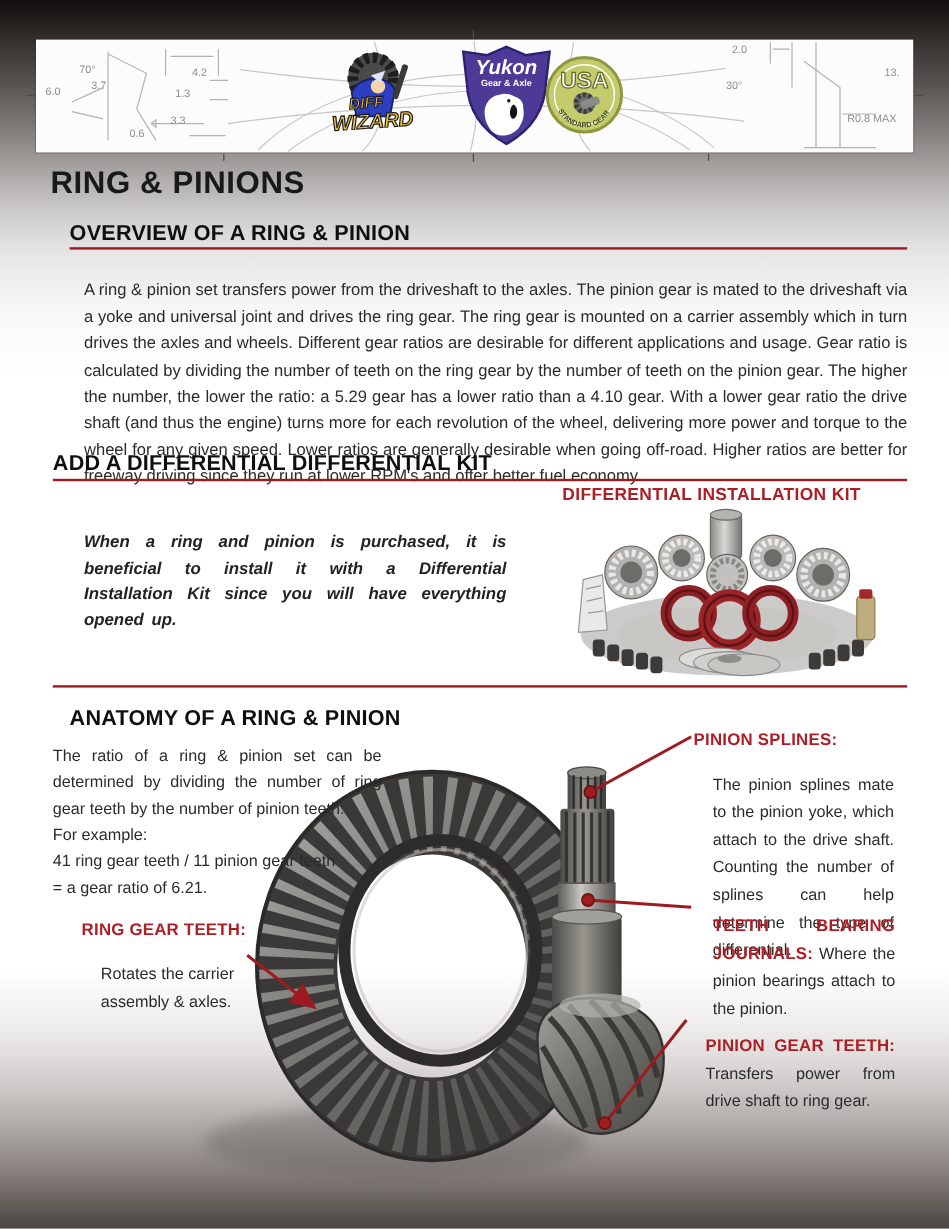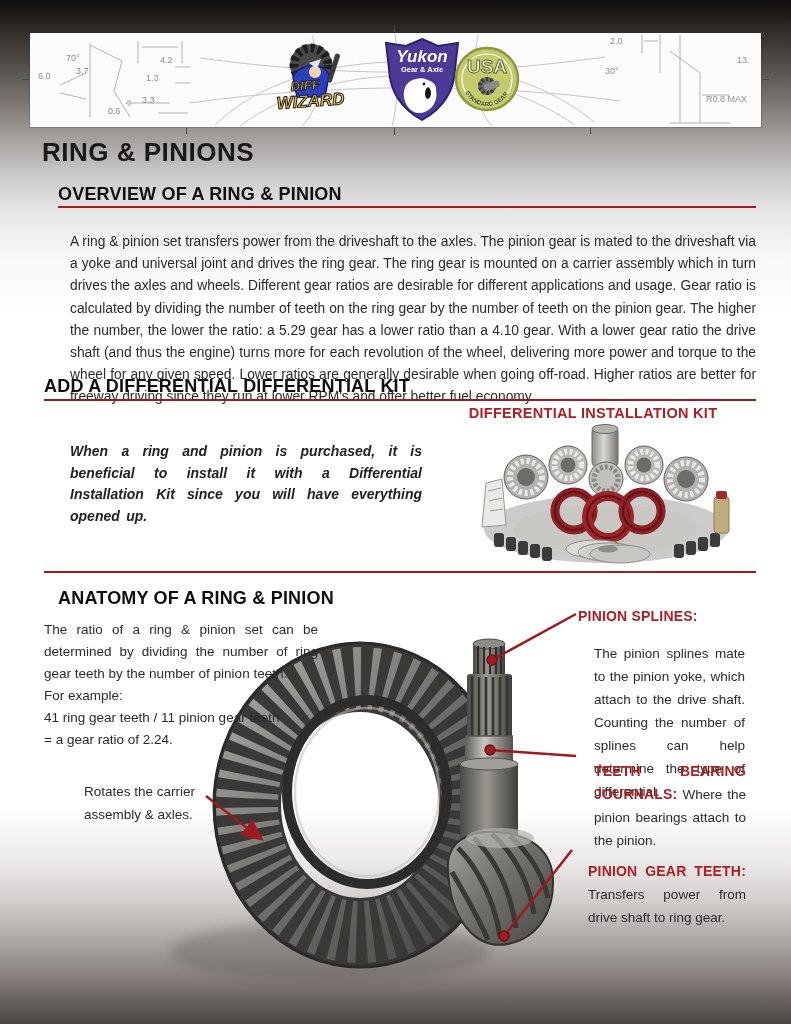--- a/index.html
+++ b/index.html
@@ -312,29 +312,30 @@
       <circle cx="492" cy="80" r="5"></circle>
       <circle cx="490" cy="170" r="5"></circle>
       <circle cx="504" cy="356" r="5"></circle>
     </g>
   </svg>
 
   <div class="anatomy-intro">
     <p>The ratio of a ring &amp; pinion set can be determined by dividing the number of ring gear teeth by the number of pinion teeth.</p>
     <div>For example:</div>
     <div>41 ring gear teeth / 11 pinion gear teeth</div>
-    <div>= a gear ratio of 2.24.</div>
+    <div>= a gear ratio of 6.21.</div>
   </div>
 
   <div class="callout" id="co-splines">
     <div class="co-label">PINION SPLINES:</div>
     <p class="co-text">The pinion splines mate to the pinion yoke, which attach to the drive shaft. Counting the number of splines can help determine the type of differential.</p>
   </div>
 
   <div class="callout" id="co-ring">
+    <div class="co-label">RING GEAR TEETH:</div>
     <p class="co-text">Rotates the carrier assembly &amp; axles.</p>
   </div>
 
   <div class="callout co-inline" id="co-journals">
     <p class="co-text"><span class="co-label">TEETH BEARING JOURNALS:</span> <span>Where the pinion bearings attach to the pinion.</span></p>
   </div>
 
   <div class="callout co-inline" id="co-teeth">
     <p class="co-text"><span class="co-label">PINION GEAR TEETH:</span> <span>Transfers power from drive shaft to ring gear.</span></p>
   </div>

